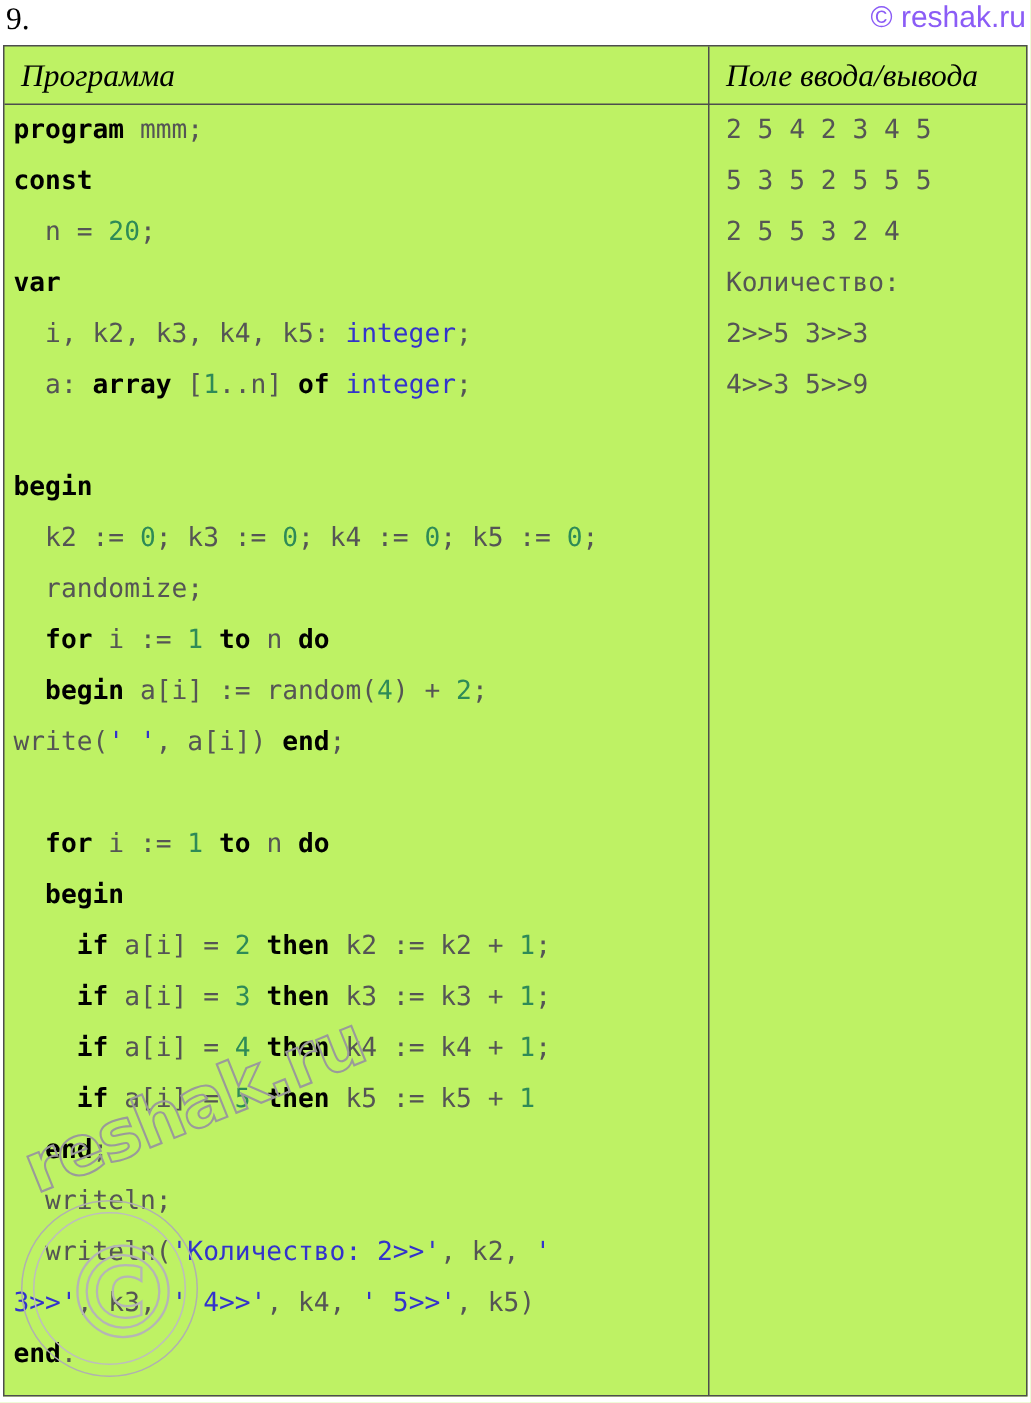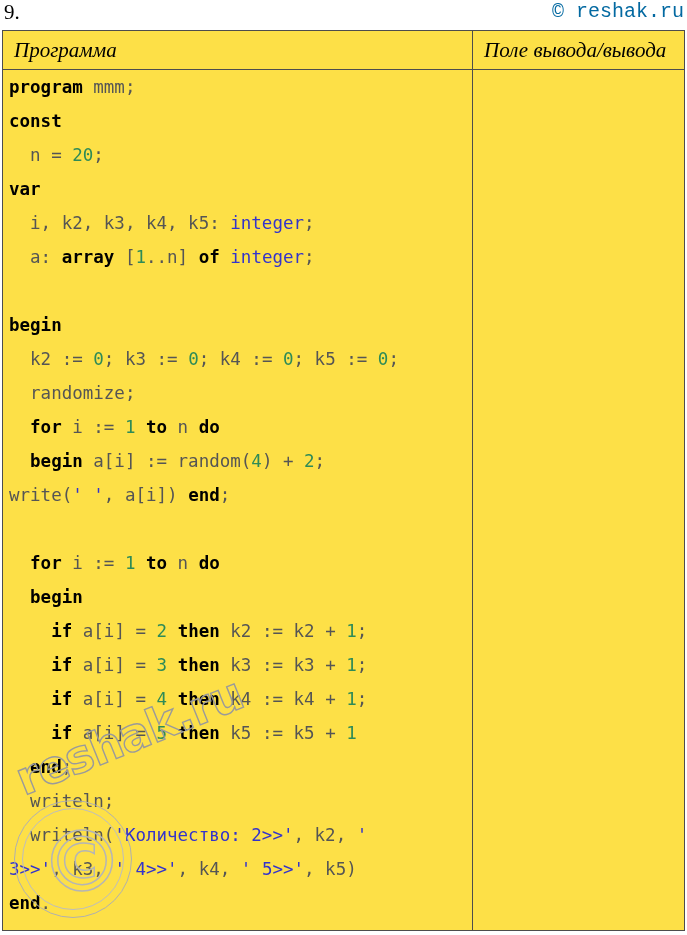--- a/index.html
+++ b/index.html
@@ -25,38 +25,38 @@
     position: absolute;
     left: 4px; top: -1px;
     font-family: "Liberation Serif", serif;
     font-size: 21px;
     color: #000000;
     line-height: 26px;
   }
   #copyright {
     position: absolute;
     right: 3px; top: -1px;
-    font-family: Liberation Mono, monospace;
+    font-family: Liberation Sans, sans-serif;
     font-size: 20px;
-    color: #0369a1;
+    color: #8b5cf6;
     line-height: 26px;
     white-space: nowrap;
     text-align: right;
   }
 
   
   #table {
     position: absolute;
     left: 2px;
     top: 30px;
     width: 683px;
     height: 901px;
     border: 1px solid #4d4d4d;
     box-sizing: border-box;
-    background: #fde047;
+    background: #bef264;
   }
   .thead-row {
     position: absolute;
     left: 0; top: 0;
     width: 100%;
     height: 39px;
     border-bottom: 1px solid #4d4d4d;
     box-sizing: border-box;
   }
   .col-divider {
@@ -197,29 +197,32 @@
 
 <div id="topbar">
   <div id="problem-number">9.</div>
   <div id="copyright">© reshak.ru</div>
 </div>
 
 <div id="table">
 
   <div class="thead-row">
     <div class="th" id="th-program">Программа</div>
-    <div class="th" id="th-output">Поле вывода/вывода</div>
+    <div class="th" id="th-output">Поле ввода/вывода</div>
   </div>
 
   <div class="col-divider"></div>
 
   <div id="code-pane">
     <div id="code"><span class="ln"><span class="kw">program</span><span class="pln"> mmm;</span></span><span class="ln"><span class="kw">const</span></span><span class="ln"><span class="pln">  n = </span><span class="num">20</span><span class="pln">;</span></span><span class="ln"><span class="kw">var</span></span><span class="ln"><span class="pln">  i, k2, k3, k4, k5: </span><span class="typ">integer</span><span class="pln">;</span></span><span class="ln"><span class="pln">  a: </span><span class="kw">array</span><span class="pln"> [</span><span class="num">1</span><span class="pln">..n] </span><span class="kw">of</span><span class="pln"> </span><span class="typ">integer</span><span class="pln">;</span></span><span class="ln">&nbsp;</span><span class="ln"><span class="kw">begin</span></span><span class="ln"><span class="pln">  k2 := </span><span class="num">0</span><span class="pln">; k3 := </span><span class="num">0</span><span class="pln">; k4 := </span><span class="num">0</span><span class="pln">; k5 := </span><span class="num">0</span><span class="pln">;</span></span><span class="ln"><span class="pln">  randomize;</span></span><span class="ln"><span class="pln">  </span><span class="kw">for</span><span class="pln"> i := </span><span class="num">1</span><span class="pln"> </span><span class="kw">to</span><span class="pln"> n </span><span class="kw">do</span></span><span class="ln"><span class="pln">  </span><span class="kw">begin</span><span class="pln"> a[i] := random(</span><span class="num">4</span><span class="pln">) + </span><span class="num">2</span><span class="pln">;</span></span><span class="ln"><span class="pln">write(</span><span class="str">' '</span><span class="pln">, a[i]) </span><span class="kw">end</span><span class="pln">;</span></span><span class="ln">&nbsp;</span><span class="ln"><span class="pln">  </span><span class="kw">for</span><span class="pln"> i := </span><span class="num">1</span><span class="pln"> </span><span class="kw">to</span><span class="pln"> n </span><span class="kw">do</span></span><span class="ln"><span class="pln">  </span><span class="kw">begin</span></span><span class="ln"><span class="pln">    </span><span class="kw">if</span><span class="pln"> a[i] = </span><span class="num">2</span><span class="pln"> </span><span class="kw">then</span><span class="pln"> k2 := k2 + </span><span class="num">1</span><span class="pln">;</span></span><span class="ln"><span class="pln">    </span><span class="kw">if</span><span class="pln"> a[i] = </span><span class="num">3</span><span class="pln"> </span><span class="kw">then</span><span class="pln"> k3 := k3 + </span><span class="num">1</span><span class="pln">;</span></span><span class="ln"><span class="pln">    </span><span class="kw">if</span><span class="pln"> a[i] = </span><span class="num">4</span><span class="pln"> </span><span class="kw">then</span><span class="pln"> k4 := k4 + </span><span class="num">1</span><span class="pln">;</span></span><span class="ln"><span class="pln">    </span><span class="kw">if</span><span class="pln"> a[i] = </span><span class="num">5</span><span class="pln"> </span><span class="kw">then</span><span class="pln"> k5 := k5 + </span><span class="num">1</span></span><span class="ln"><span class="pln">  </span><span class="kw">end</span><span class="pln">;</span></span><span class="ln"><span class="pln">  writeln;</span></span><span class="ln"><span class="pln">  writeln(</span><span class="str">'Количество: 2&gt;&gt;'</span><span class="pln">, k2, </span><span class="str">'</span></span><span class="ln"><span class="str">3&gt;&gt;'</span><span class="pln">, k3, </span><span class="str">' 4&gt;&gt;'</span><span class="pln">, k4, </span><span class="str">' 5&gt;&gt;'</span><span class="pln">, k5)</span></span><span class="ln"><span class="kw">end</span><span class="pln">.</span></span></div>
   </div>
 
+  <div id="output-pane">
+    <div id="output"><span class="oln">2 5 4 2 3 4 5</span><span class="oln">5 3 5 2 5 5 5</span><span class="oln">2 5 5 3 2 4</span><span class="oln">Количество:</span><span class="oln">2&gt;&gt;5 3&gt;&gt;3</span><span class="oln">4&gt;&gt;3 5&gt;&gt;9</span></div>
+  </div>
 
 </div>
 
 <div id="watermark">
   <div class="wm-text">reshak.ru</div>
   <div class="wm-circle"></div>
   <div class="wm-circle-inner"></div>
   <div class="wm-c">©</div>
 </div>
 

